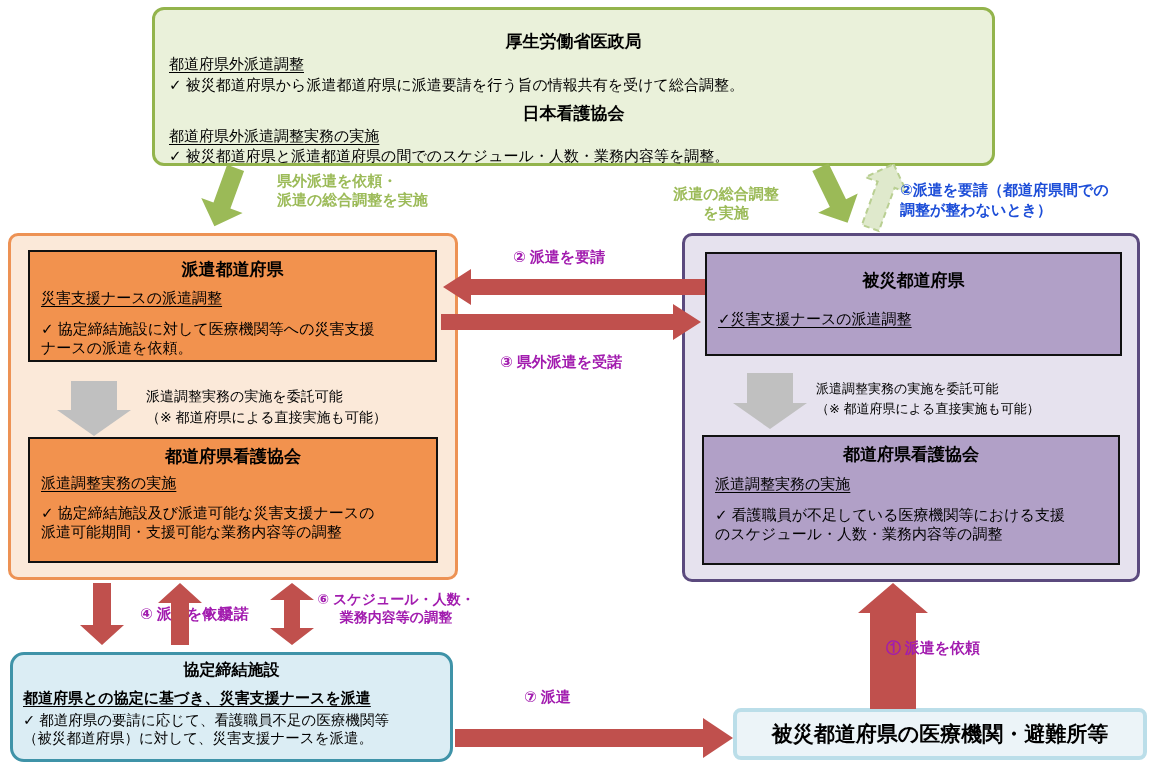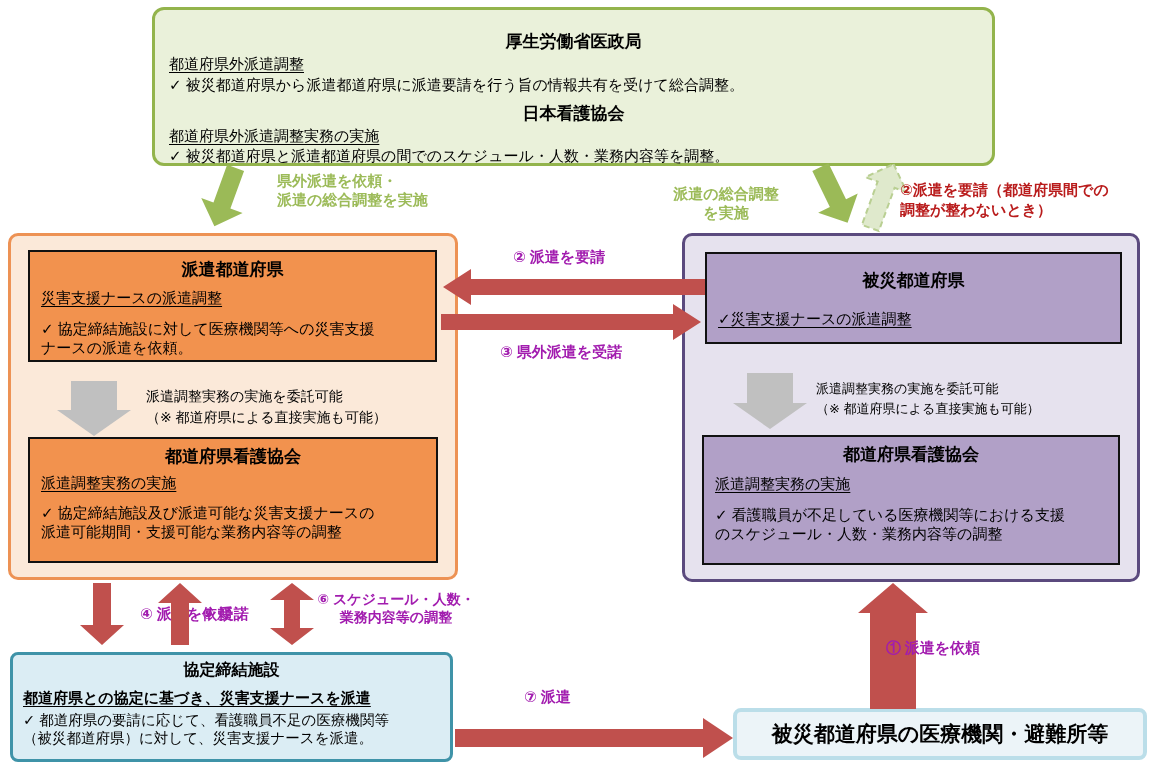--- a/index.html
+++ b/index.html
@@ -10,40 +10,40 @@
   .abs{position:absolute;box-sizing:border-box;}
   .pre{white-space:pre-line;}
   .u{text-decoration:underline;text-underline-offset:3px;}
   .b{font-weight:bold;}
   .t-c{text-align:center;}
 
   
   .green-box{left:152px;top:7px;width:843px;height:159px;background:#eaf1da;border:3px solid #93b44c;border-radius:12px;padding:14px 14px;}
   .orange-container{left:8px;top:233px;width:450px;height:347px;background:#fbe9d9;border:3px solid #ed9254;border-radius:10px;}
   .purple-container{left:682px;top:233px;width:458px;height:349px;background:#e6e2ee;border:3px solid #5b4a7e;border-radius:10px;}
-  .blue-box{left:10px;top:652px;width:443px;height:110px;background:#dbedf4;border:3px solid #3f93a8;border-radius:8px;padding:3px 10px;}
+  .blue-box{left:10px;top:652px;width:443px;height:110px;background:#dbedf4;border:3px solid #3f93a8;border-radius:14px;padding:3px 10px;}
   .victim-box{left:733px;top:708px;width:414px;height:52px;background:#ecf4f8;border:4px solid #bbdee9;border-radius:8px;display:flex;align-items:center;justify-content:center;}
 
   
   .orange-inner{background:#f2924e;border:2px solid #111;padding:4px 11px;}
   .purple-inner{background:#b1a0c7;border:2px solid #111;padding:4px 11px;}
   .ob1{left:28px;top:250px;width:409px;height:112px;}
   .ob2{left:28px;top:437px;width:410px;height:126px;}
-  .pb1{left:705px;top:252px;width:417px;height:92px;padding-top:13px;}
+  .pb1{left:705px;top:252px;width:417px;height:104px;padding-top:13px;}
   .pb2{left:702px;top:435px;width:418px;height:130px;}
 
   .box-title{font-size:17px;font-weight:bold;text-align:center;margin:2px 0 0;}
   .box-head{font-size:15px;margin:8px 0 0;}
   .box-item{font-size:15px;margin:12px 0 0;line-height:1.25;}
   .gb-title{font-size:17px;font-weight:bold;text-align:center;margin:6px 0 2px;}
   .gb-line{font-size:15px;margin:2px 0 0;line-height:1.25;}
 
   
   .green-lbl{color:#9cbb59;font-weight:bold;font-size:15px;line-height:1.25;}
-  .pale-lbl{color:#b91c1c;font-weight:bold;font-size:15px;line-height:1.35;}
+  .pale-lbl{color:#1d4ed8;font-weight:bold;font-size:15px;line-height:1.35;}
   .red-lbl{color:#a21caf;font-weight:bold;font-size:15px;line-height:1.3;}
   .note{font-size:14px;line-height:1.5;}
 
   svg{display:block;overflow:visible;}
 </style>
 </head>
 <body>
 
 <div class="canvas">
 
@@ -109,21 +109,21 @@
 のスケジュール・人数・業務内容等の調整</div>
   </div>
 
   <div class="abs red-lbl" style="left:513px;top:247px;">② 派遣を要請</div>
   <svg class="abs" style="left:443px;top:269px;" width="262" height="36" viewBox="0 0 262 36">
     <polygon points="262,10 28,10 28,0 0,18 28,36 28,26 262,26" fill="#c0504d"></polygon>
   </svg>
   <svg class="abs" style="left:441px;top:304px;" width="260" height="36" viewBox="0 0 260 36">
     <polygon points="0,10 232,10 232,0 260,18 232,36 232,26 0,26" fill="#c0504d"></polygon>
   </svg>
-  <div class="abs red-lbl" style="left:500px;top:342px;">③ 県外派遣を受諾</div>
+  <div class="abs red-lbl" style="left:500px;top:352px;">③ 県外派遣を受諾</div>
 
   <svg class="abs" style="left:80px;top:583px;" width="44" height="62" viewBox="0 0 44 62">
     <polygon points="13,0 31,0 31,42 44,42 22,62 0,42 13,42" fill="#c0504d"></polygon>
   </svg>
   <div class="abs red-lbl" style="left:140px;top:604px;">④ 派遣を依頼</div>
   <svg class="abs" style="left:158px;top:583px;" width="44" height="62" viewBox="0 0 44 62">
     <polygon points="22,0 44,20 31,20 31,62 13,62 13,20 0,20" fill="#c0504d"></polygon>
   </svg>
   <div class="abs red-lbl" style="left:202px;top:604px;">⑤ 受諾</div>
   <svg class="abs" style="left:270px;top:583px;" width="44" height="62" viewBox="0 0 44 62">

